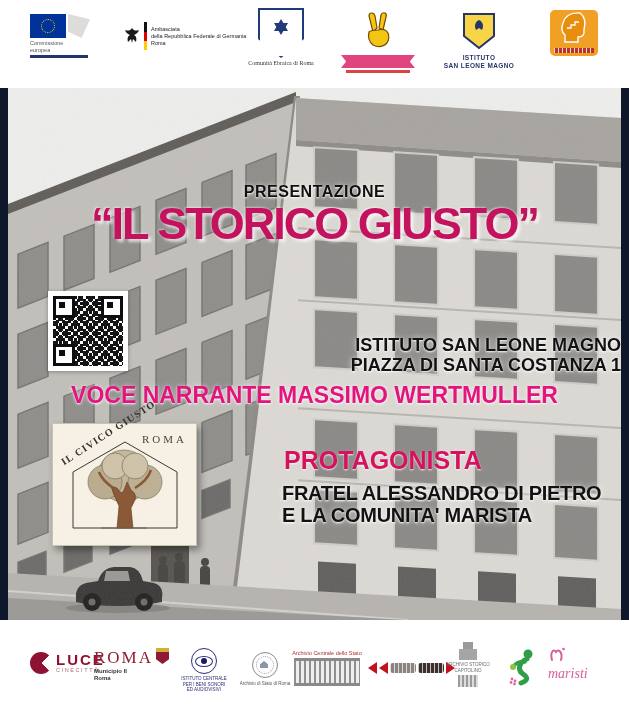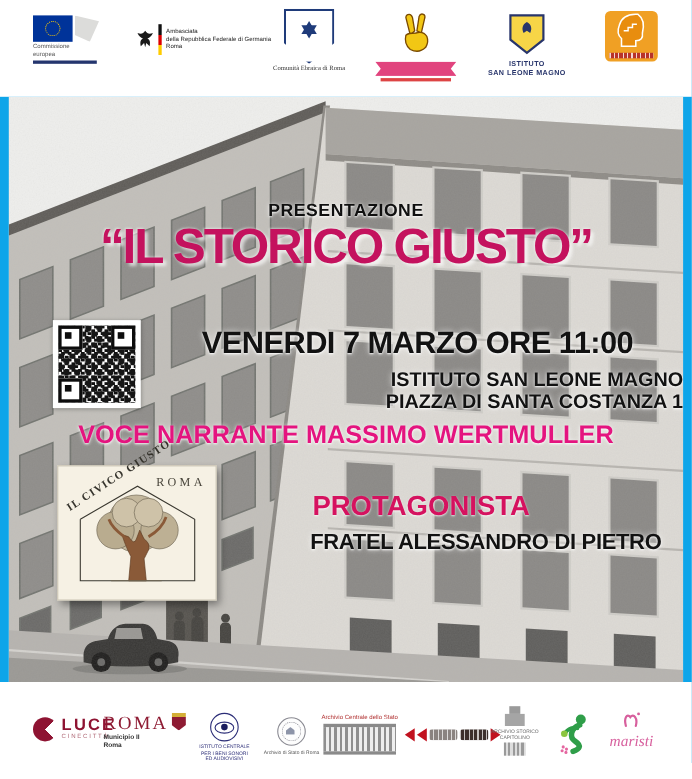--- a/index.html
+++ b/index.html
@@ -1,16 +1,16 @@
 <!DOCTYPE html>
 <html><head>
 <meta charset="utf-8">
 <style>
   html,body{margin:0;padding:0;background:#fff;}
-  .poster{position:relative;width:629px;height:708px;background:#0ea5e9;overflow:hidden;
+  .poster{position:relative;width:629px;height:708px;background:#0f172a;overflow:hidden;
           font-family:"Liberation Sans",sans-serif;}
 
   
   .header{position:absolute;left:0;top:0;width:629px;height:88px;background:#fff;z-index:3;}
   .hlogo{position:absolute;}
   .eu-flag{width:36px;height:24px;background:#039;position:relative;display:inline-block;vertical-align:top;}
   .eu-flag::after{content:"";position:absolute;left:11px;top:5px;width:12px;height:12px;border:1.6px dotted #fc0;border-radius:50%;}
   .eu-shape{display:inline-block;vertical-align:top;width:22px;height:24px;background:#dcdcda;
             clip-path:polygon(0 0,100% 22%,62% 100%,0 74%);margin-left:2px;}
   .eu-cap{font-size:5.5px;color:#555;line-height:6.5px;margin-top:2px;}
@@ -112,21 +112,21 @@
   .tri-l{width:0;height:0;border-top:6px solid transparent;border-bottom:6px solid transparent;border-right:9px solid #c1121f;}
   .tri-r{width:0;height:0;border-top:6px solid transparent;border-bottom:6px solid transparent;border-left:9px solid #c1121f;}
   .arrow-pill{width:26px;height:10px;border-radius:3px;background:#3c2f2c;
       background-image:repeating-linear-gradient(90deg,rgba(255,255,255,.7) 0 1px,transparent 1px 4px);}
   .arrow-pill.lt{background-color:#8a8380;}
   .cap-bld{width:26px;margin:0 auto;text-align:center;}
   .cap-top{width:10px;height:7px;background:#9a9a9a;margin:0 auto;}
   .cap-mid{width:18px;height:11px;background:#a5a5a5;margin:0 auto;}
   .cap-cap{font-size:4.5px;color:#6b6b6b;line-height:5.5px;margin:2px 0;}
   .cap-base{width:20px;height:12px;margin:0 auto;background:repeating-linear-gradient(90deg,#9a9a9a 0 2px,#ddd 2px 4px);}
-  .maristi{text-align:center;width:52px;}
+  .maristi{width:52px;}
   .maristi-name{font-family:"Liberation Serif",serif;font-style:italic;font-size:14px;color:#d75f9d;}
 </style>
 </head>
 <body>
 
 <div class="poster">
 
   <div class="header">
 
     <div class="hlogo" style="left:30px;top:14px;">
@@ -315,21 +315,20 @@
     <div class="ov presentazione">PRESENTAZIONE</div>
     <div class="ov title">“IL STORICO GIUSTO”</div>
 
     <div class="ov qr">
       <div class="qr-mod"></div>
       <div class="finder f-tl"></div>
       <div class="finder f-tr"></div>
       <div class="finder f-bl"></div>
     </div>
 
-    <div class="ov blacktxt dateline">VENERDI 7 MARZO ORE 11:00</div>
     <div class="ov blacktxt venueline">ISTITUTO SAN LEONE MAGNO</div>
     <div class="ov blacktxt addrline">PIAZZA DI SANTA COSTANZA 1</div>
     <div class="ov narrator">VOCE NARRANTE MASSIMO WERTMULLER</div>
 
     <div class="ov card">
       <div class="card-title">IL CIVICO GIUSTO</div>
       <div class="card-roma">ROMA</div>
       <svg width="141" height="119" viewBox="0 0 141 119" style="position:absolute;left:0;top:0;">
         <polyline points="20,48 72,18 124,48 124,104 20,104 20,48" fill="none" stroke="#3a3830" stroke-width="1"></polyline>
         <g stroke="#6f6754" stroke-width="0.6">
@@ -340,20 +339,21 @@
           <circle cx="82" cy="42" r="13" fill="#cec2a8"></circle>
         </g>
         <path d="M64,104 L66,82 Q60,70 58,62 L64,64 Q69,72 71,66 L74,58 L78,66 Q84,70 82,76 L78,84 L80,104 Z" fill="#8a5a38" stroke="#5f3c22" stroke-width="0.6"></path>
         <path d="M60,64 C52,58 48,54 46,48 M82,64 C92,58 96,52 98,46" stroke="#8a5a38" stroke-width="2.5" fill="none"></path>
         <line x1="48" y1="104" x2="94" y2="104" stroke="#6f6754" stroke-width="1"></line>
       </svg>
     </div>
 
     <div class="ov blacktxt protag1">FRATEL ALESSANDRO DI PIETRO</div>
     <div class="ov protag-label">PROTAGONISTA</div>
+    <div class="ov blacktxt protag2">E LA COMUNITA' MARISTA</div>
   </div>
 
   <div class="footer">
 
     <div class="flogo luce" style="left:30px;top:32px;">
       <div class="luce-pac"></div>
       <div>
         <div class="luce-name">LUCE</div>
         <div class="luce-sub">CINECITTÀ</div>
       </div>

